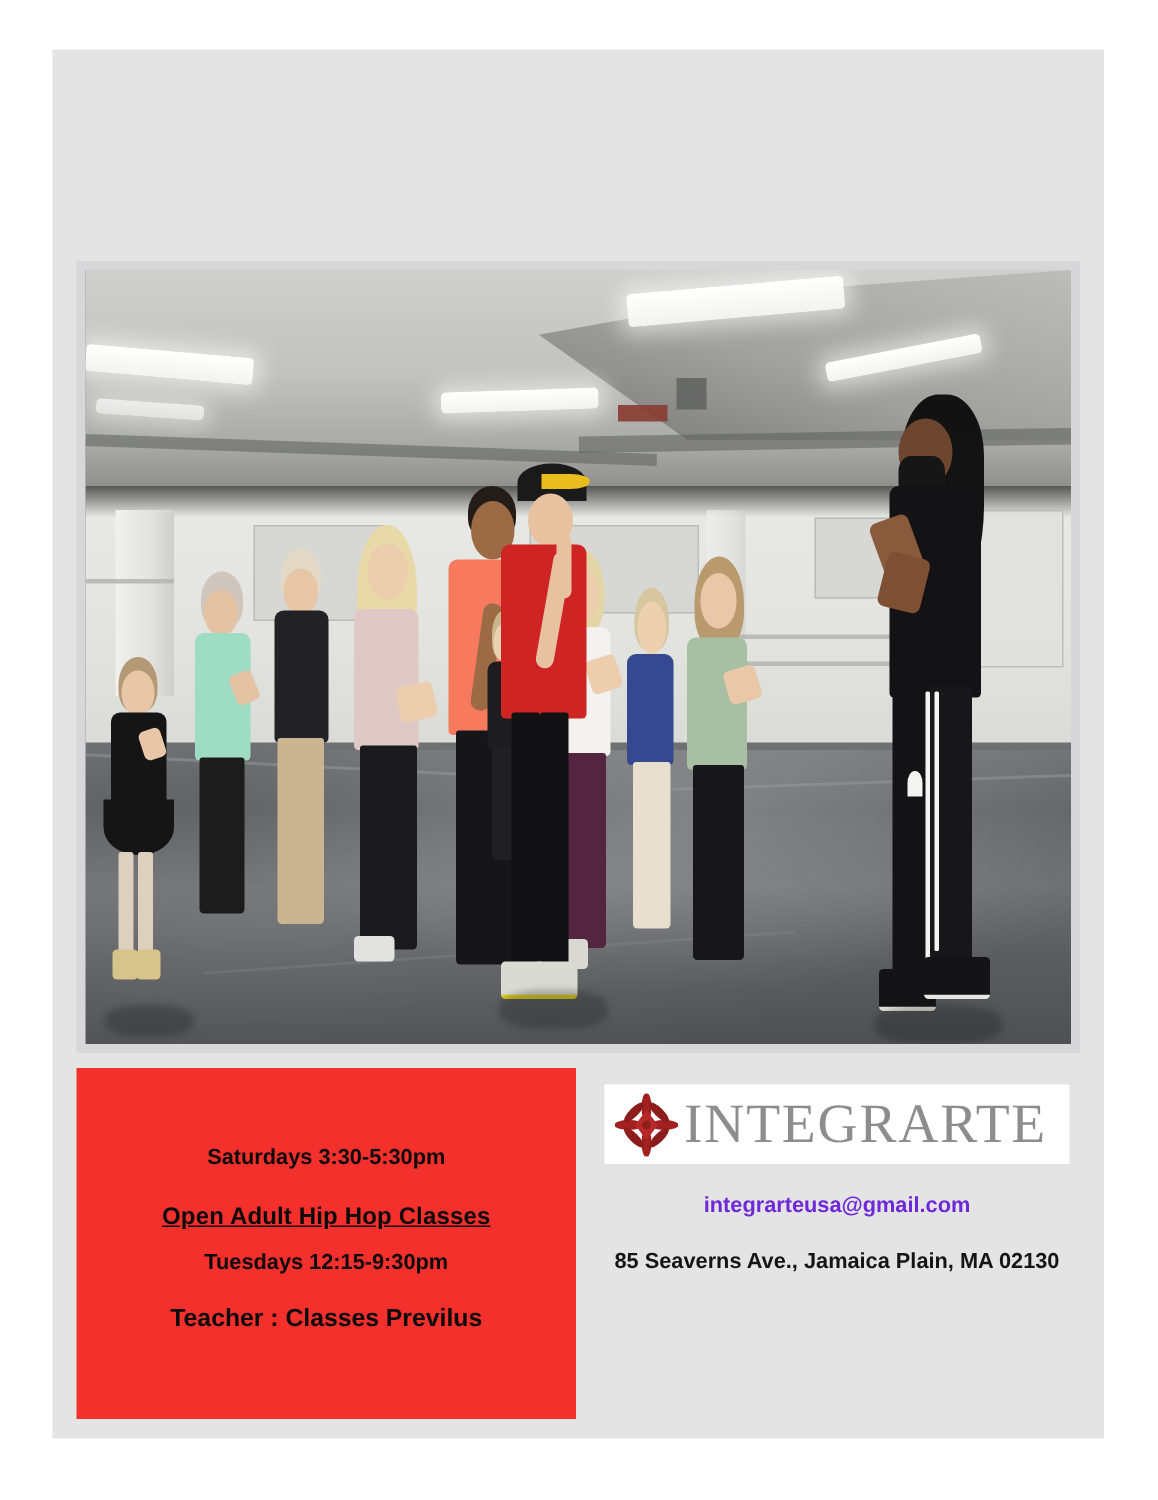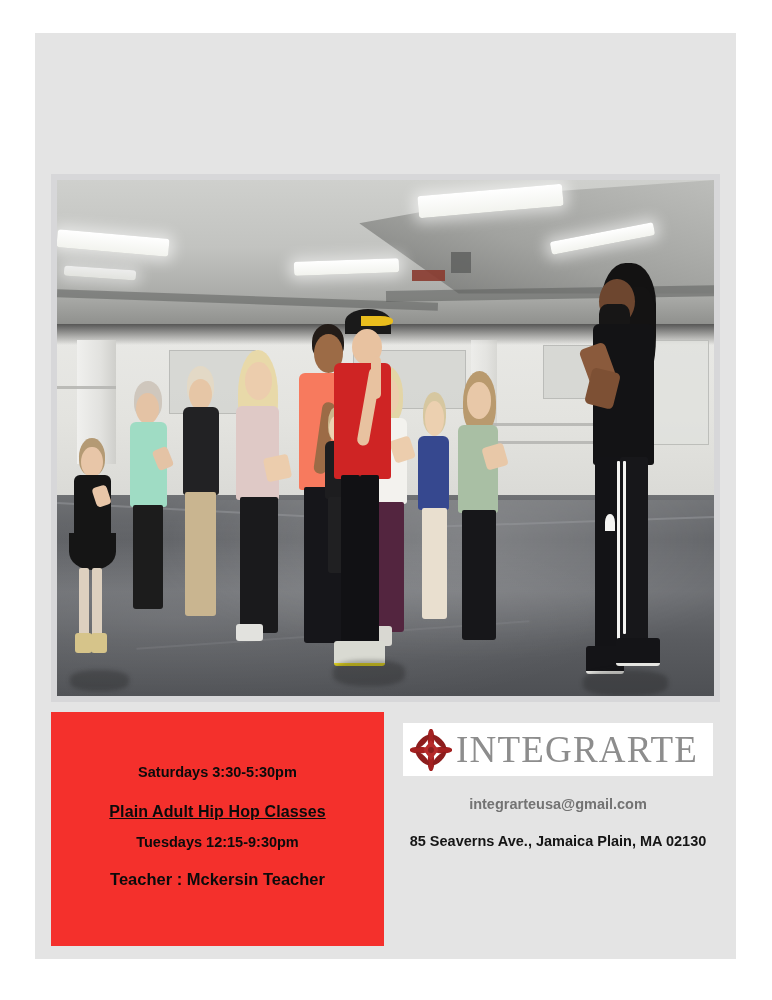--- a/index.html
+++ b/index.html
@@ -225,21 +225,21 @@
   }
   .contact-intro {
     font-size: 13.5px;
     color: #3a3a3a;
     font-weight: 400;
     margin-bottom: 20px;
     white-space: nowrap;
   }
   .contact-bold {
     font-size: 14.5px;
-    color: #737373;
+    color: #6d28d9;
     font-weight: bold;
     margin-bottom: 21px;
     white-space: nowrap;
   }
   .contact-address {
     font-size: 14.5px;
     color: #151515;
     font-weight: bold;
     white-space: nowrap;
     margin-bottom: 0;
@@ -395,23 +395,23 @@
       </div>
 
       <div class="ph-refl" style="left:80%;top:95%;width:13%;height:5%;"></div>
       <div class="ph-refl" style="left:42%;top:93%;width:11%;height:5%;"></div>
       <div class="ph-refl" style="left:2%;top:95%;width:9%;height:4%;"></div>
     </div>
   </div>
 
   <div class="info-block">
     <div class="info-line info-sub">Saturdays 3:30-5:30pm</div>
-    <div class="info-line info-heading">Plain Adult Hip Hop Classes</div>
+    <div class="info-line info-heading">Open Adult Hip Hop Classes</div>
     <div class="info-line info-sub">Tuesdays 12:15-9:30pm</div>
-    <div class="info-line info-teacher">Teacher : Mckersin Teacher</div>
+    <div class="info-line info-teacher">Teacher : Classes Previlus</div>
   </div>
 
   <div class="contact-col">
 
     <div class="logo-box">
       <div class="logo-mark">
         <svg viewBox="0 0 100 100" width="42" height="42" aria-hidden="true">
           <g fill="#a32020">
             <g>
               <ellipse cx="50" cy="22" rx="8" ry="23"></ellipse>

